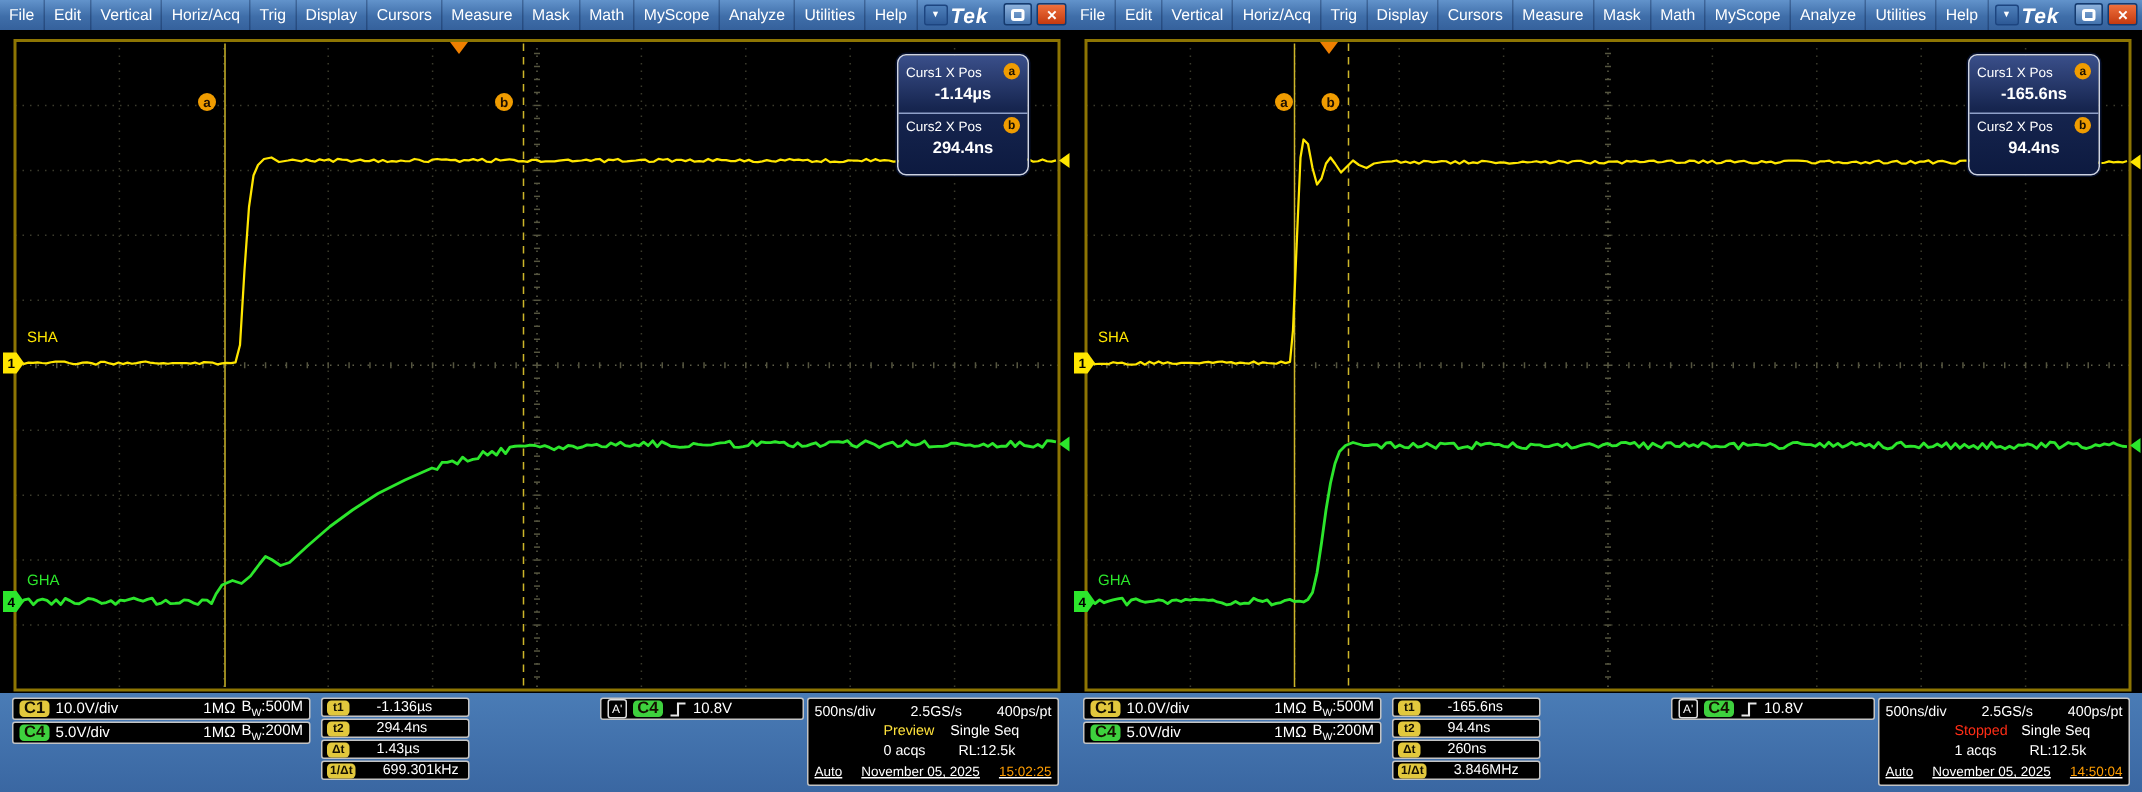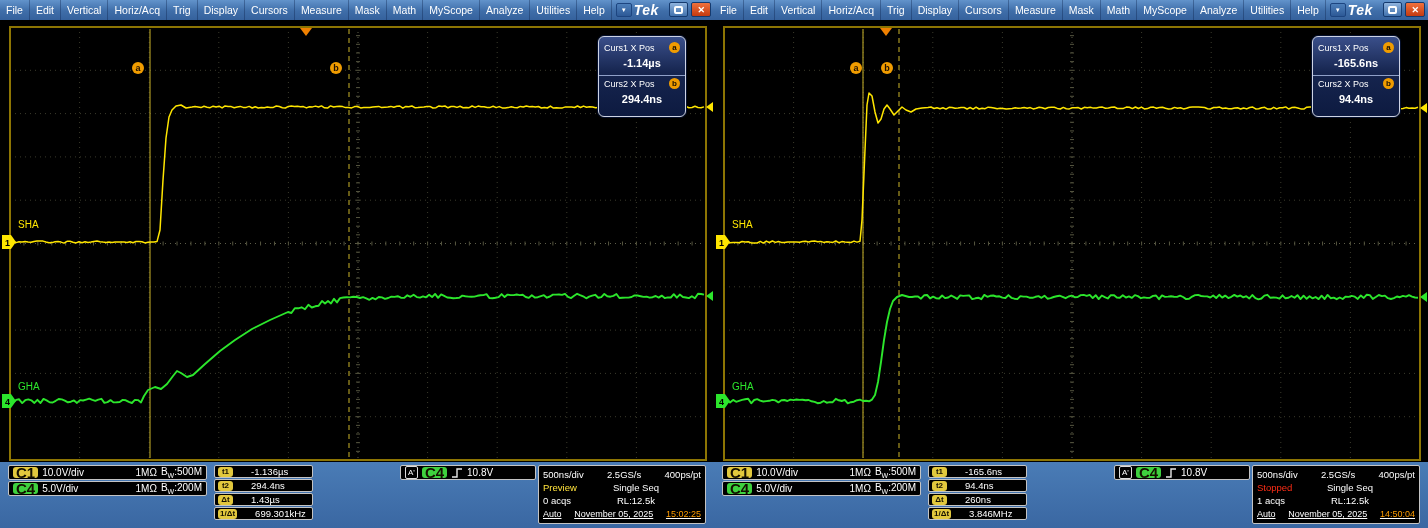--- a/index.html
+++ b/index.html
@@ -38,37 +38,37 @@
 
   
   .bottombar{position:absolute;left:0;top:462px;width:714px;height:66px;
     background:linear-gradient(180deg,#4a7cb6,#3a67a2);color:#fff;font-size:10px;}
   .box{position:absolute;background:#000;border:1px solid #c4c4c4;border-radius:2px;
     display:flex;align-items:center;gap:4px;padding:0 4px;}
   .c1box{left:8px;top:3px;width:199px;height:15px;}
   .c4box{left:8px;top:19px;width:199px;height:15px;}
   .imp{margin-left:auto;}
   .bw sub{font-size:7px;}
-  .badge{background:#e2c83d;color:#151000;font-weight:bold;font-size:15px;
+  .badge{background:#e2c83d;color:#151000;font-weight:bold;font-size:11px;
     padding:0 3px;border-radius:3px;line-height:11px;white-space:nowrap;}
   .badge.grn{background:#3ed13e;}
   .badge.sm{font-size:8px;line-height:10px;padding:0 2px;min-width:15px;text-align:center;}
   .meascol{position:absolute;left:214px;top:3px;width:99px;}
   .mrow{height:13px;margin-bottom:1px;background:#000;border:1px solid #c4c4c4;border-radius:2px;
     display:flex;align-items:center;gap:18px;padding:0 3px;font-size:9.5px;}
   .mval{white-space:nowrap;}
   .trigbox{left:400px;top:3px;width:136px;height:15px;}
   .atag{border:1px solid #ddd;font-size:8px;line-height:9px;padding:1px 2px;border-radius:2px;}
   .slope{width:12px;height:12px;flex:none;}
   .tbbox{left:538px;top:3px;width:168px;height:59px;flex-direction:column;align-items:stretch;
     justify-content:space-between;padding:3px 4px;gap:0;}
   .tbrow{display:flex;font-size:9.5px;line-height:12px;align-items:flex-end;}
   .tbrow span{white-space:nowrap;}
   .r1{justify-content:space-between;}
-  .state,.acq{width:54px;}
+  .state,.acq{width:54px;margin-left:46px;}
   .mode,.rl{flex:1;text-align:center;}
   .pad{width:26px;}
   .r4{font-size:9px;text-decoration:underline;}
   .r4 .date{flex:1;text-align:center;}
   .time{color:#ff9d00;}
 </style>
 </head>
 <body>
 
 <div class="app">

